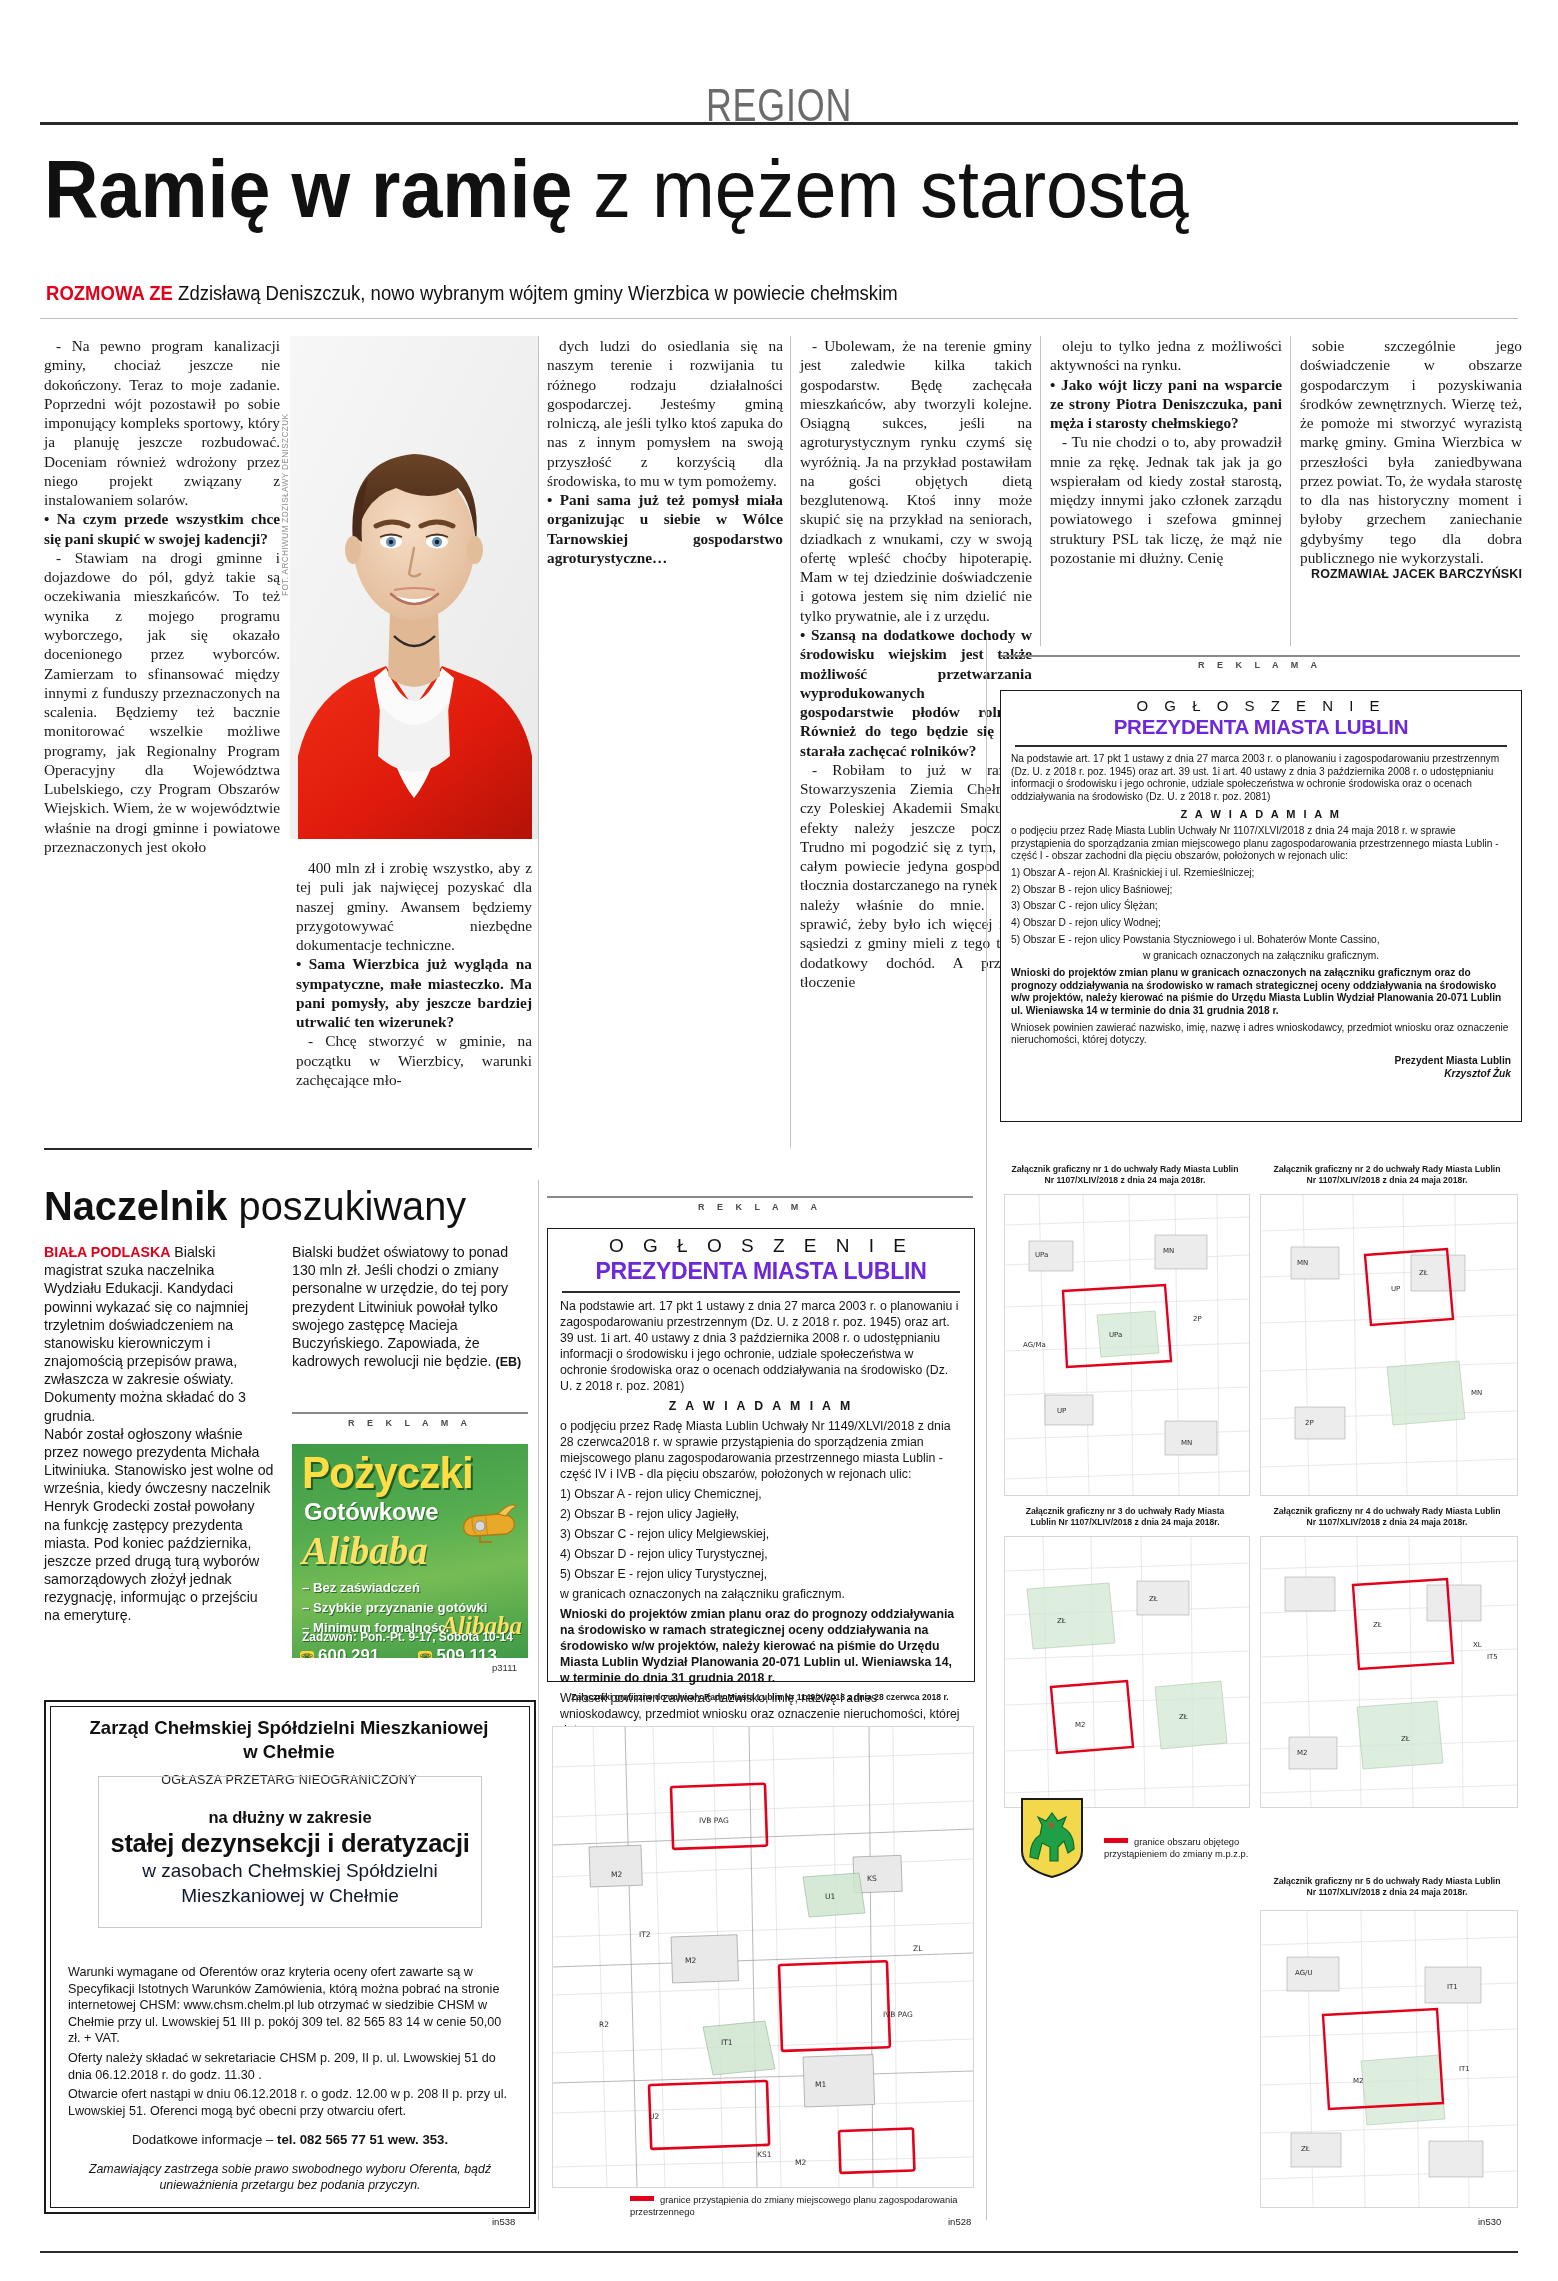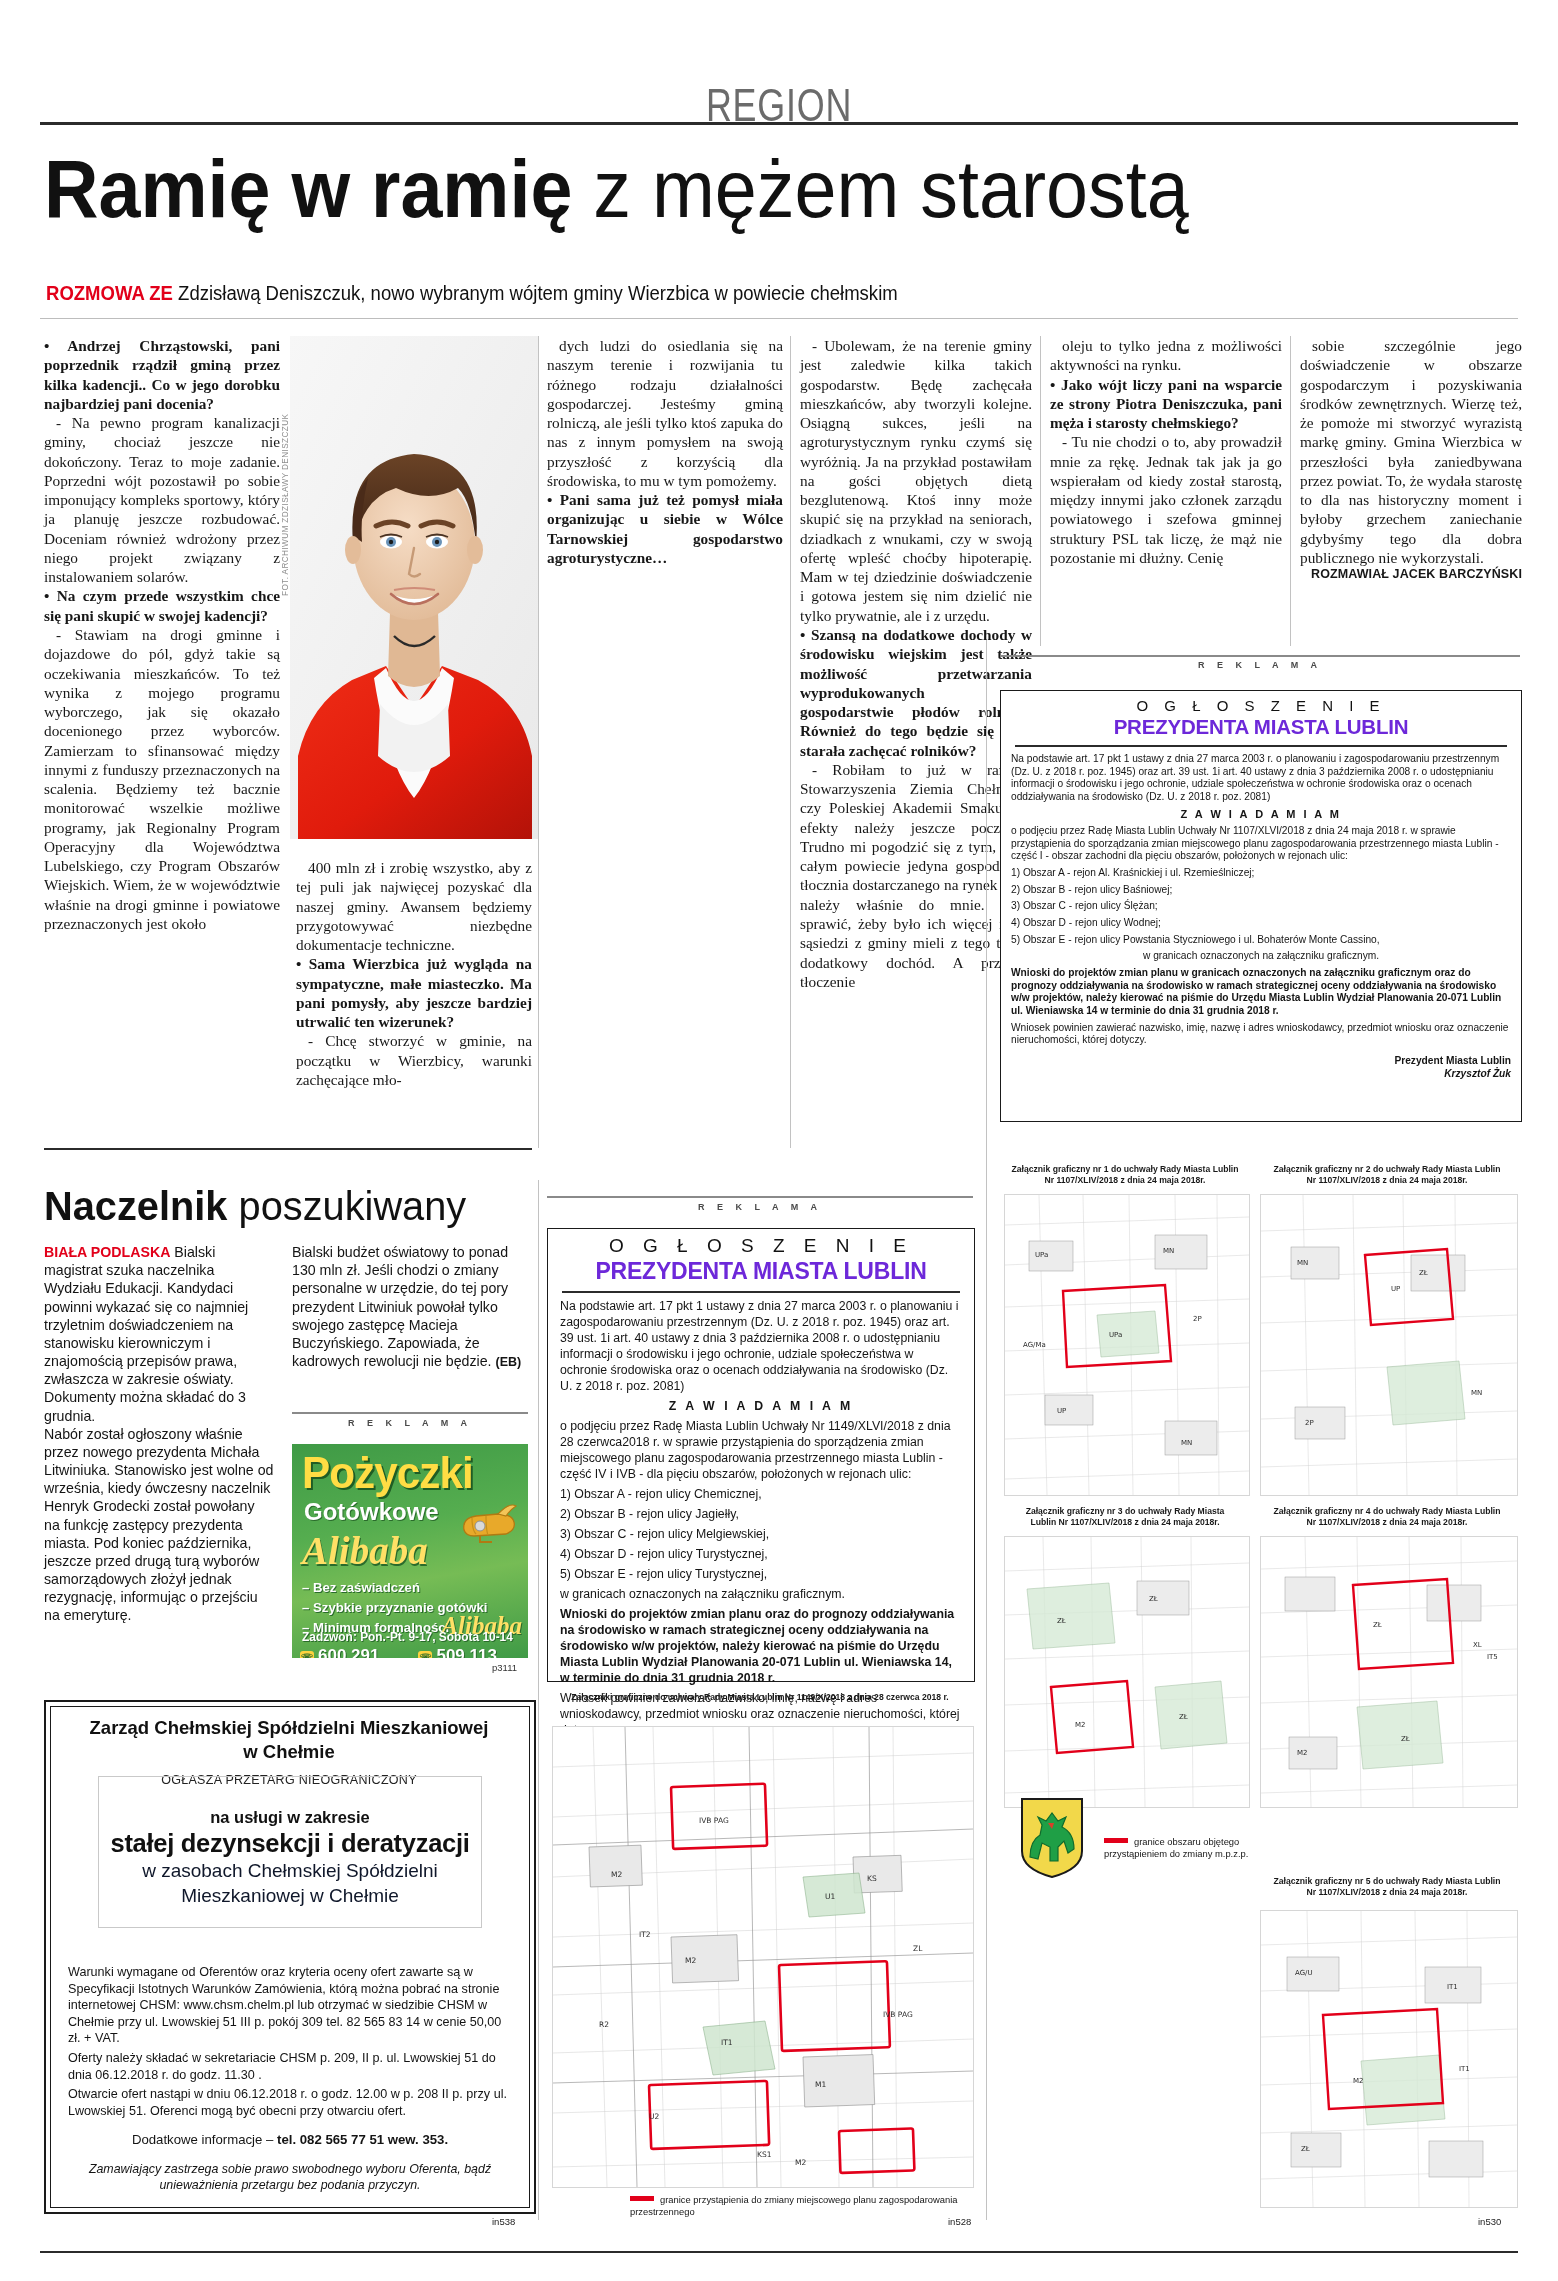--- a/index.html
+++ b/index.html
@@ -257,21 +257,20 @@
       <path d="M101 258 Q124 276 148 258 Q124 268 101 258 Z" fill="#fdfdfd"></path>
       <path d="M101 258 Q124 278 148 258" stroke="#b9705e" stroke-width="2.6" fill="none" stroke-linecap="round"></path>
       <path d="M104 254 Q124 250 145 254" stroke="#cf8c78" stroke-width="2" fill="none"></path>
 
       <path d="M104 300 Q124 320 145 300" stroke="#2a2a2a" stroke-width="2.4" fill="none"></path>
     </svg>
   </div>
   <div class="photo-credit">FOT. ARCHIWUM ZDZISŁAWY DENISZCZUK</div>
 
   <div class="col c1">
-    <p class="q">• Andrzej Chrząstowski, pani poprzednik rządził gminą przez kilka kadencji.. Co w jego dorobku najbardziej pani docenia?</p>
     <p class="a">- Na pewno program kanalizacji gminy, chociaż jeszcze nie dokończony. Teraz to moje zadanie. Poprzedni wójt pozostawił po sobie imponujący kompleks sportowy, który ja planuję jeszcze rozbudować. Doceniam również wdrożony przez niego projekt związany z instalowaniem solarów.</p>
     <p class="q">• Na czym przede wszystkim chce się pani skupić w swojej kadencji?</p>
     <p class="a">- Stawiam na drogi gminne i dojazdowe do pól, gdyż takie są oczekiwania mieszkańców. To też wynika z mojego programu wyborczego, jak się okazało docenionego przez wyborców. Zamierzam to sfinansować między innymi z funduszy przeznaczonych na scalenia. Będziemy też bacznie monitorować wszelkie możliwe programy, jak Regionalny Program Operacyjny dla Województwa Lubelskiego, czy Program Obszarów Wiejskich. Wiem, że w województwie właśnie na drogi gminne i powiatowe przeznaczonych jest około</p>
   </div>
 
   <div class="col c2">
     <p class="a">400 mln zł i zrobię wszystko, aby z tej puli jak najwięcej pozyskać dla naszej gminy. Awansem będziemy przygotowywać niezbędne dokumentacje techniczne.</p>
     <p class="q">• Sama Wierzbica już wygląda na sympatyczne, małe miasteczko. Ma pani pomysły, aby jeszcze bardziej utrwalić ten wizerunek?</p>
     <p class="a">- Chcę stworzyć w gminie, na początku w Wierzbicy, warunki zachęcające mło-</p>
   </div>
@@ -344,21 +343,21 @@
 
   <div class="chsm">
     <div class="chsm-inner"></div>
     <div style="position:absolute;left:20px;top:14px;width:446px;">
       <h3>Zarząd Chełmskiej Spółdzielni Mieszkaniowej</h3>
       <h3>w Chełmie</h3>
       <div class="sub1">OGŁASZA PRZETARG NIEOGRANICZONY</div>
     </div>
     <div class="frame"></div>
     <div style="position:absolute;left:30px;top:106px;width:428px;">
-      <div class="sub2">na usługi w zakresie</div>
+      <div class="sub2">na dłużny w zakresie</div>
       <div class="big">stałej dezynsekcji i deratyzacji</div>
       <div class="sub3">w zasobach Chełmskiej Spółdzielni</div>
       <div class="sub3">Mieszkaniowej w Chełmie</div>
     </div>
     <div class="body">
       <p>Warunki wymagane od Oferentów oraz kryteria oceny ofert zawarte są w  Specyfikacji Istotnych Warunków Zamówienia, którą można pobrać na  stronie internetowej CHSM: www.chsm.chelm.pl  lub otrzymać w siedzibie CHSM w Chełmie przy ul. Lwowskiej 51 III p.  pokój 309 tel. 82 565 83 14 w cenie 50,00 zł. + VAT.</p>
       <p>Oferty należy składać w sekretariacie CHSM p. 209, II p. ul. Lwowskiej 51 do dnia 06.12.2018 r. do godz. 11.30 .</p>
       <p>Otwarcie ofert nastąpi w dniu 06.12.2018 r. o godz. 12.00 w p. 208 II p. przy ul. Lwowskiej 51. Oferenci mogą być obecni przy otwarciu ofert.</p>
       <div class="addinfo"><span>Dodatkowe informacje – </span><b>tel. 082 565 77 51 wew. 353.</b></div>
       <div class="note">Zamawiający zastrzega sobie prawo swobodnego wyboru Oferenta, bądź unieważnienia przetargu bez podania przyczyn.</div>

